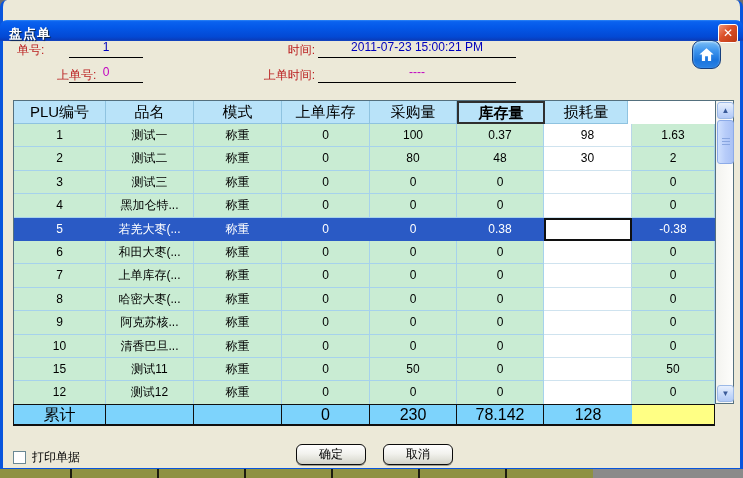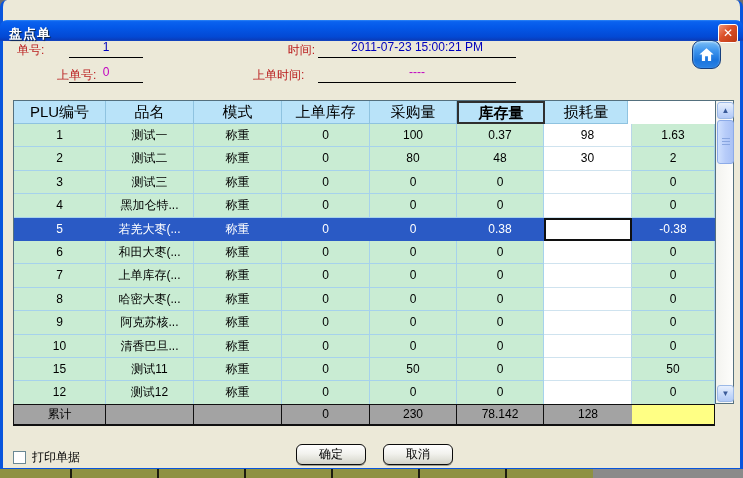--- a/index.html
+++ b/index.html
@@ -51,21 +51,21 @@
   .sb-btn { position:absolute; left:1px; width:17px; height:17px; border:1px solid #9cb9e6; border-radius:3px;
     background:linear-gradient(180deg,#e8f0fd,#c5d8fa 60%,#b2c9f6); color:#3a5a99; font-size:8px; text-align:center; line-height:16px; cursor:pointer; }
   .sb-up { top:1px; } .sb-down { bottom:1px; }
   .sb-thumb { position:absolute; left:1px; top:19px; width:17px; height:44px; border:1px solid #8cabe8; border-radius:3px;
     background:linear-gradient(90deg,#cfe0fe,#b7ccf9 50%,#a9c1f5); cursor:pointer; }
   .sb-thumb::after { content:""; position:absolute; left:4px; top:17px; width:8px; height:9px;
     background:repeating-linear-gradient(180deg,#89a6e0 0 1px,transparent 1px 3px); }
 
   
   .totals-row { position:absolute; left:10px; top:404px; width:702px; height:22px; display:flex; border:1px solid #101010; border-bottom-width:2px; background:#ffff84; }
-  .totcell { flex:none; background:#a3a3a3; border-right:1px solid #101010; text-align:center; line-height:19px; font-size:12px; }
+  .totcell { flex:none; background:#7dd3fc; border-right:1px solid #101010; text-align:center; line-height:19px; font-size:16px; }
   .totcell:last-child { border-right:none; }
 
   
   .checkbox-wrap { position:absolute; left:10px; top:449px; display:flex; align-items:center; cursor:pointer;text-align:center; }
   .checkbox-box { width:13px; height:13px; background:#fff; border:1px solid #6a8894; margin-right:6px; }
   .xp-btn { position:absolute; top:444px; width:70px; height:21px; border:1px solid #0b0b0b; border-radius:6px;
     background:linear-gradient(180deg,#ffffff 0%,#f2f2ee 45%,#e2e2da 75%,#d2d2c8 100%);
     box-shadow:0 1px 0 #9d9d93; text-align:center; line-height:19px; font-size:12px; cursor:pointer; }
   .btn-ok { left:293px; } .btn-cancel { left:380px; }
 </style>
@@ -93,21 +93,21 @@
 
     <span class="form-label" style="left:14px; top:42px;">单号:</span>
     <span class="field navy" style="left:66px; top:40px; width:74px;">1</span>
 
     <span class="form-label" style="left:14px; top:67px;margin-left:40px;">上单号:</span>
     <span class="field magenta" style="left:66px; top:65px; width:74px;">0</span>
 
     <span class="form-label" style="left:250px; top:42px; width:62px; text-align:right;">时间:</span>
     <span class="field navy" style="left:315px; top:40px; width:198px;">2011-07-23 15:00:21 PM</span>
 
-    <span class="form-label" style="left:250px; top:67px; width:62px; ">上单时间:</span>
+    <span class="form-label" style="left:250px; top:67px; width:62px; text-align:right;">上单时间:</span>
     <span class="field magenta" style="left:315px; top:65px; width:198px;">----</span>
 
     <div class="home-btn">
       <svg width="17" height="17" viewBox="0 0 24 24">
         <path d="M12 3 L22 12 H18.5 V21 H14 V14.5 H10 V21 H5.5 V12 H2 Z" fill="#ffffff"></path>
       </svg>
     </div>
 
     <div class="table-block">
       <div class="grid-area">

